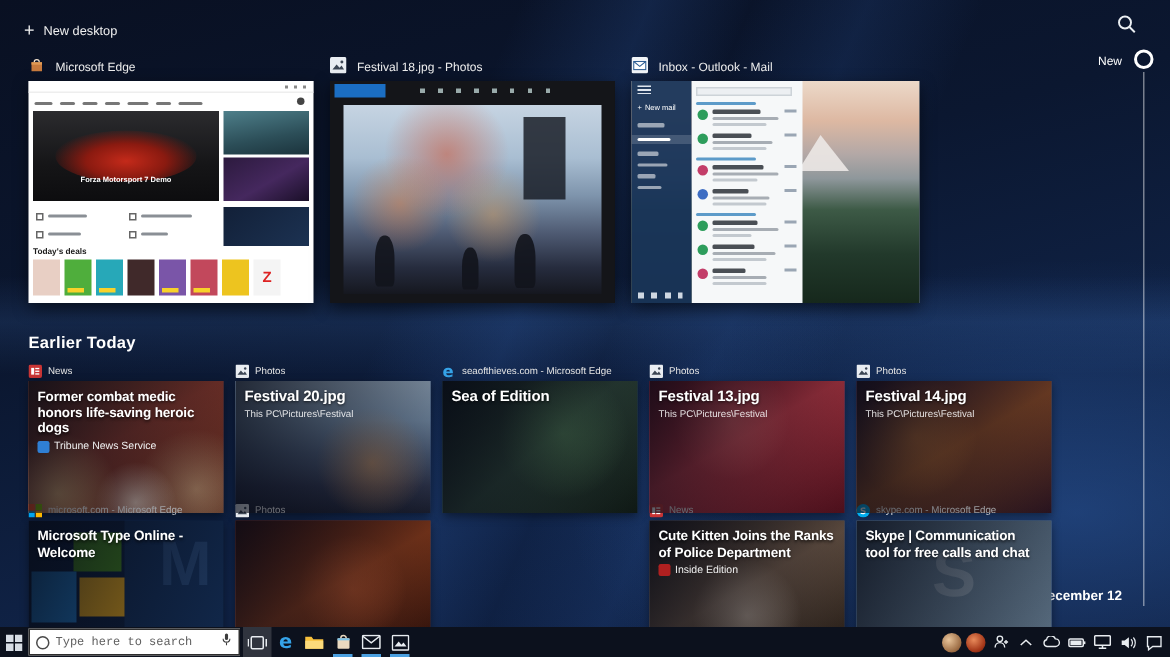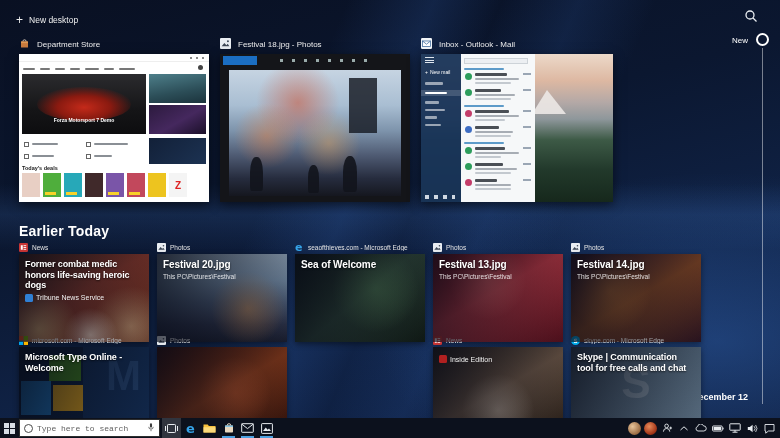--- a/index.html
+++ b/index.html
@@ -77,21 +77,21 @@
   .ml-dt{position:absolute;right:1px;top:1px;width:8px;height:2px;background:#9aa6b4}
   .ml-sidebar{position:absolute;left:0;top:0;width:40px;height:148px;background:rgba(24,52,88,0.95);padding:3px 4px}
   .ml-burger{width:9px;height:6px;background:repeating-linear-gradient(180deg,#dfe6ee 0 1px,transparent 1px 2.5px);margin-bottom:6px}
   .ml-new{display:flex;align-items:center;gap:2px;font-size:5px;color:#fff;margin-bottom:7px}
   .ml-sbar{height:2.5px;background:rgba(255,255,255,0.55);border-radius:1px;margin:5px 0}
   .ml-hl{margin:5px -4px;padding:2px 4px;background:rgba(255,255,255,0.16)}
   .ml-hl .ml-sbar{margin:0;background:#fff}
   .ml-bottom{position:absolute;left:4px;bottom:3px;width:30px;height:4px;background:repeating-linear-gradient(90deg,#cfd8e2 0 4px,transparent 4px 9px)}
 
   
-  #section-title{left:19px;top:223px;font-size:14px;font-weight:700;letter-spacing:.2px}
+  #section-title{left:19px;top:223px;font-size:11px;font-weight:700;letter-spacing:.2px}
   #cards{left:19px;top:241px;width:682px;height:178px}
   .card{position:absolute;width:130px;cursor:pointer}
   .card-head{display:flex;align-items:center;gap:4px;height:12px;margin-bottom:1px}
   .favicon{width:9px;height:9px;flex:0 0 auto;display:block}
   .edge-e{font-family:"DejaVu Sans",sans-serif;font-size:11px;font-weight:700;color:#35a3e8;line-height:9px}
   .card-app{font-size:6.5px;color:#e4e4e4;white-space:nowrap;overflow:hidden}
   .card-body{position:relative;width:130px;height:88px;overflow:hidden;box-shadow:0 2px 6px rgba(0,0,0,.45)}
   .card-overlay{position:absolute;inset:0;z-index:1;background:linear-gradient(115deg, rgba(6,10,22,0.82) 0%, rgba(6,10,22,0.48) 50%, rgba(6,10,22,0.12) 100%)}
   .card-content{position:relative;z-index:2;padding:5px 6px 0}
   .card-title{font-size:9px;font-weight:700;line-height:1.18;letter-spacing:-.1px;text-shadow:0 1px 2px rgba(0,0,0,.7)}
@@ -156,21 +156,21 @@
 
   <div class="win-group" style="left:19px">
     <div class="win-header">
       <span>
         <svg viewBox="0 0 11 11" width="11" height="11">
             <rect x="2" y="3.5" width="7" height="6" fill="#c87b3e"></rect>
             <path d="M3.8 3.5 a1.7 1.7 0 0 1 3.4 0" fill="none" stroke="#f3e2ce" stroke-width="0.8"></path>
             <rect x="2" y="3.5" width="7" height="1.6" fill="#e09a55"></rect>
           </svg>
       </span>
-      <span>Department Store</span>
+      <span>Microsoft Edge</span>
     </div>
     <div class="win-thumb">
       <div class="st-titlebar">
           <div class="st-dots"></div>
         </div>
       <div class="st-nav">
         <span class="bar" style="width:12px"></span>
           <span class="bar"></span>
           <span class="bar"></span>
           <span class="bar"></span>
@@ -384,21 +384,21 @@
     </div>
 
     <div class="card" style="left:276px;top:0">
       <div class="card-head">
         <span class="favicon edge-e">e</span>
         <span class="card-app">seaofthieves.com - Microsoft Edge</span>
       </div>
       <div class="card-body bg-c2">
         <div class="card-overlay"></div>
         <div class="card-content">
-          <div class="card-title t-lg">Sea of Welcome</div>
+          <div class="card-title t-lg">Sea of Edition</div>
         </div>
       </div>
     </div>
 
     <div class="card" style="left:414px;top:0">
       <div class="card-head">
         <svg class="favicon" viewBox="0 0 10 10">
             <rect width="10" height="10" rx="1" fill="#e9edf2"></rect>
             <path d="M1.5 7.5 L4 4.5 L5.8 6.5 L7 5.2 L8.5 7.5 Z" fill="#3c4654"></path>
             <circle cx="7.2" cy="3" r="0.9" fill="#3c4654"></circle>
@@ -477,20 +477,21 @@
             <rect x="2" y="2.5" width="2.2" height="5" fill="#fff"></rect>
             <rect x="5" y="2.5" width="3" height="1" fill="#fff"></rect>
             <rect x="5" y="4.5" width="3" height="1" fill="#fff"></rect>
             <rect x="5" y="6.5" width="3" height="1" fill="#fff"></rect>
           </svg>
         <span class="card-app">News</span>
       </div>
       <div class="card-body bg-c8">
         <div class="card-overlay"></div>
         <div class="card-content">
+          <div class="card-title">Cute Kitten Joins the Ranks of Police Department</div>
           <div class="card-src">
               <span class="src-ico" style="background:#b02020"></span>
               <span>Inside Edition</span>
             </div>
         </div>
       </div>
     </div>
 
     <div class="card" style="left:552px;top:93px">
       <div class="card-head">

